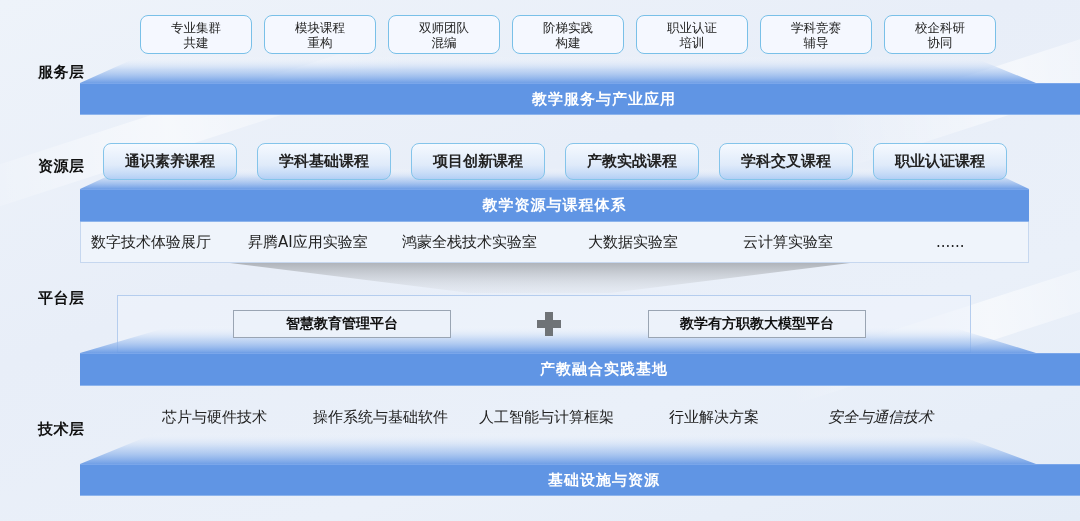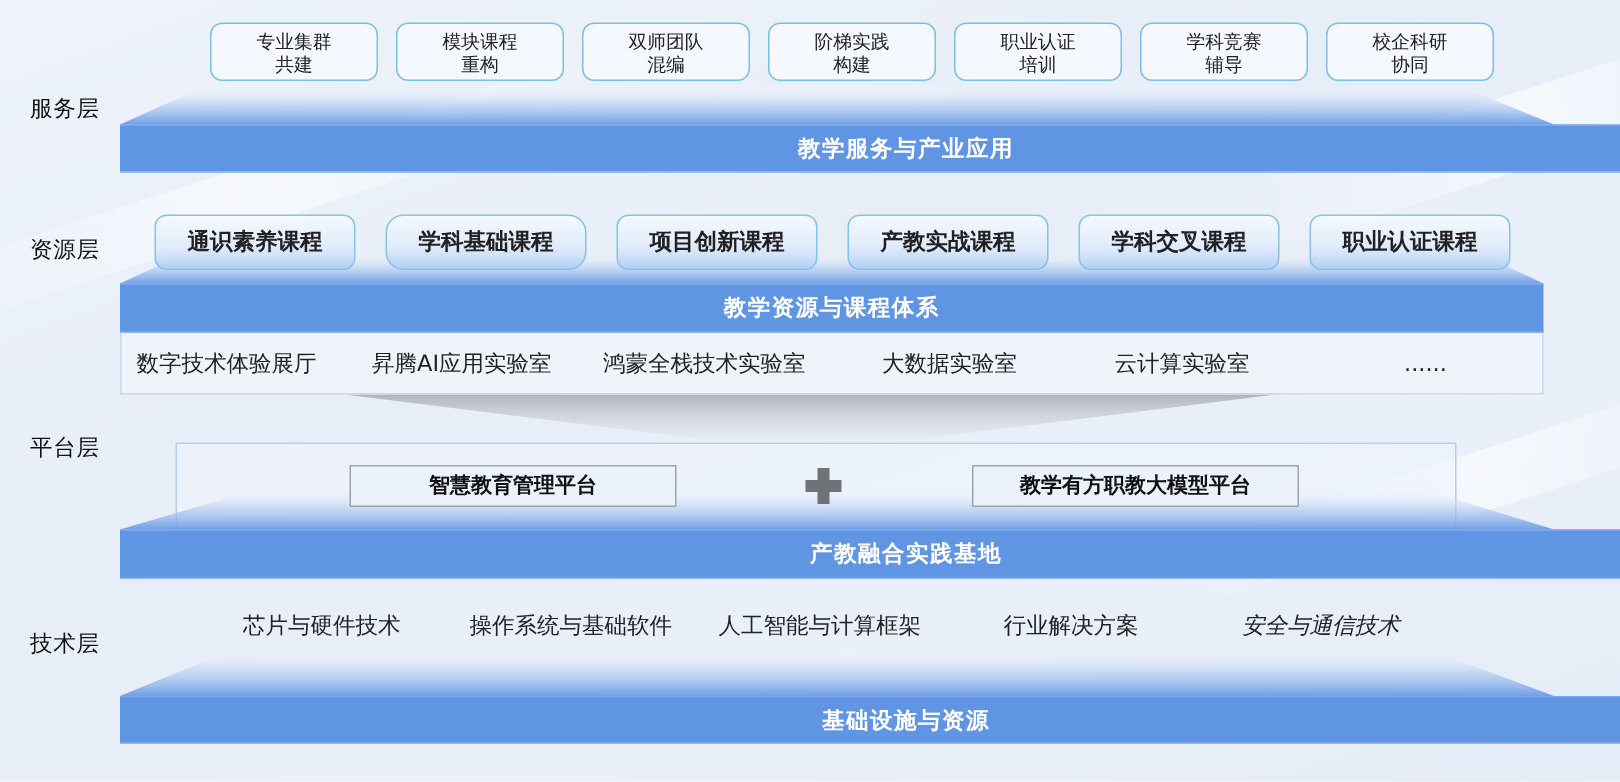--- a/index.html
+++ b/index.html
@@ -9,22 +9,22 @@
     font-family: "DejaVu Sans", "Liberation Sans", sans-serif;
     background: linear-gradient(160deg, #eef3fa 0%, #e8eef8 40%, #eaf0f9 70%, #e4ecf7 100%);
     color: #1a1a1a;
   }
   .bg-streak {
     position: absolute; pointer-events: none;
     background: linear-gradient(100deg, rgba(255,255,255,0) 0%, rgba(255,255,255,0.55) 50%, rgba(255,255,255,0) 100%);
     transform: rotate(-18deg);
   }
   .layer-label {
-    position: absolute; left: 20px;
-    font-size: 15px; font-weight: normal; color: #111;
+    position: absolute; left: 38px;
+    font-size: 15px; font-weight: bold; color: #111;
     letter-spacing: 0.5px;
   }
   .band {
     position: absolute; left: 80px; width: 1048px; height: 32px;
     background: #6095e4;
     border-bottom: 1px solid #8db4ec;
     border-top: 1px solid #7aa6ea;
     color: #fff; font-weight: bold; font-size: 15px;
     display: flex; align-items: center; justify-content: center;
     letter-spacing: 1px;
@@ -131,21 +131,21 @@
 
 <div class="band" style="top:83px;">教学服务与产业应用</div>
 
 <div class="layer-label" style="top:157px;">资源层</div>
 
 <svg style="position:absolute;left:80px;top:150px;" width="956" height="40">
   <polygon points="0,39 45,18 905,18 949,39" fill="url(#g1)"></polygon>
 </svg>
 
 <div class="res-card" style="left:103px;">通识素养课程</div>
-<div class="res-card" style="left:257px;border-radius:12px;">学科基础课程</div>
+<div class="res-card" style="left:257px;">学科基础课程</div>
 <div class="res-card" style="left:411px;">项目创新课程</div>
 <div class="res-card" style="left:565px;">产教实战课程</div>
 <div class="res-card" style="left:719px;">学科交叉课程</div>
 <div class="res-card" style="left:873px;">职业认证课程</div>
 
 <div class="band" style="top:189px;width:949px;height:33px;">教学资源与课程体系</div>
 
 <div class="lab-row">
   <span class="lab-item" style="left:10px;">数字技术体验展厅</span>
   <span class="lab-item" style="left:167px;">昇腾AI应用实验室</span>

